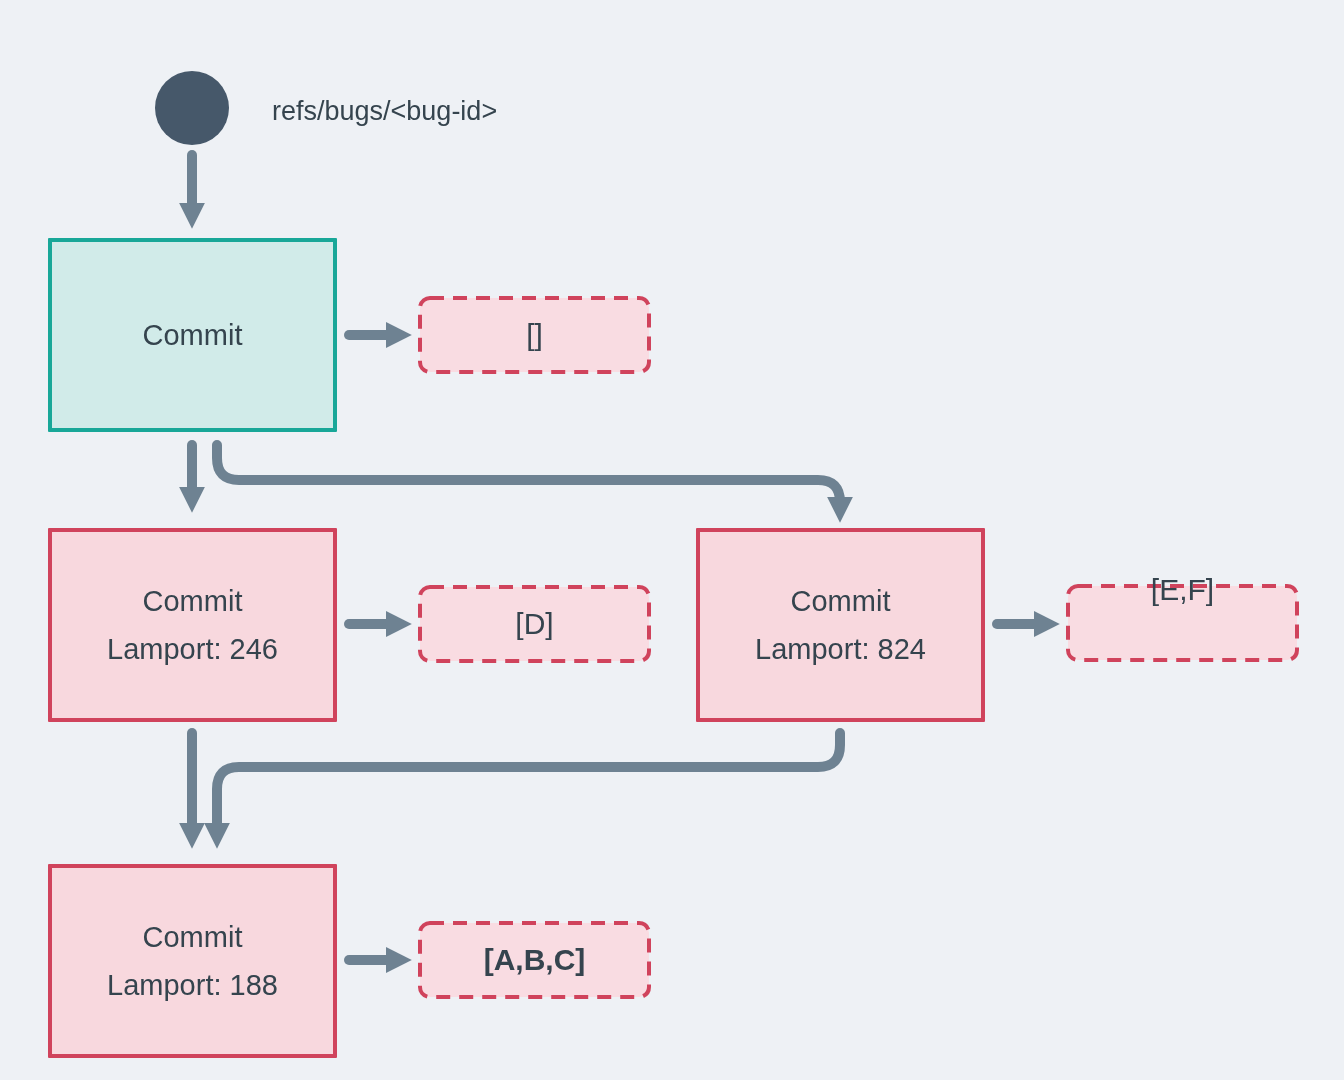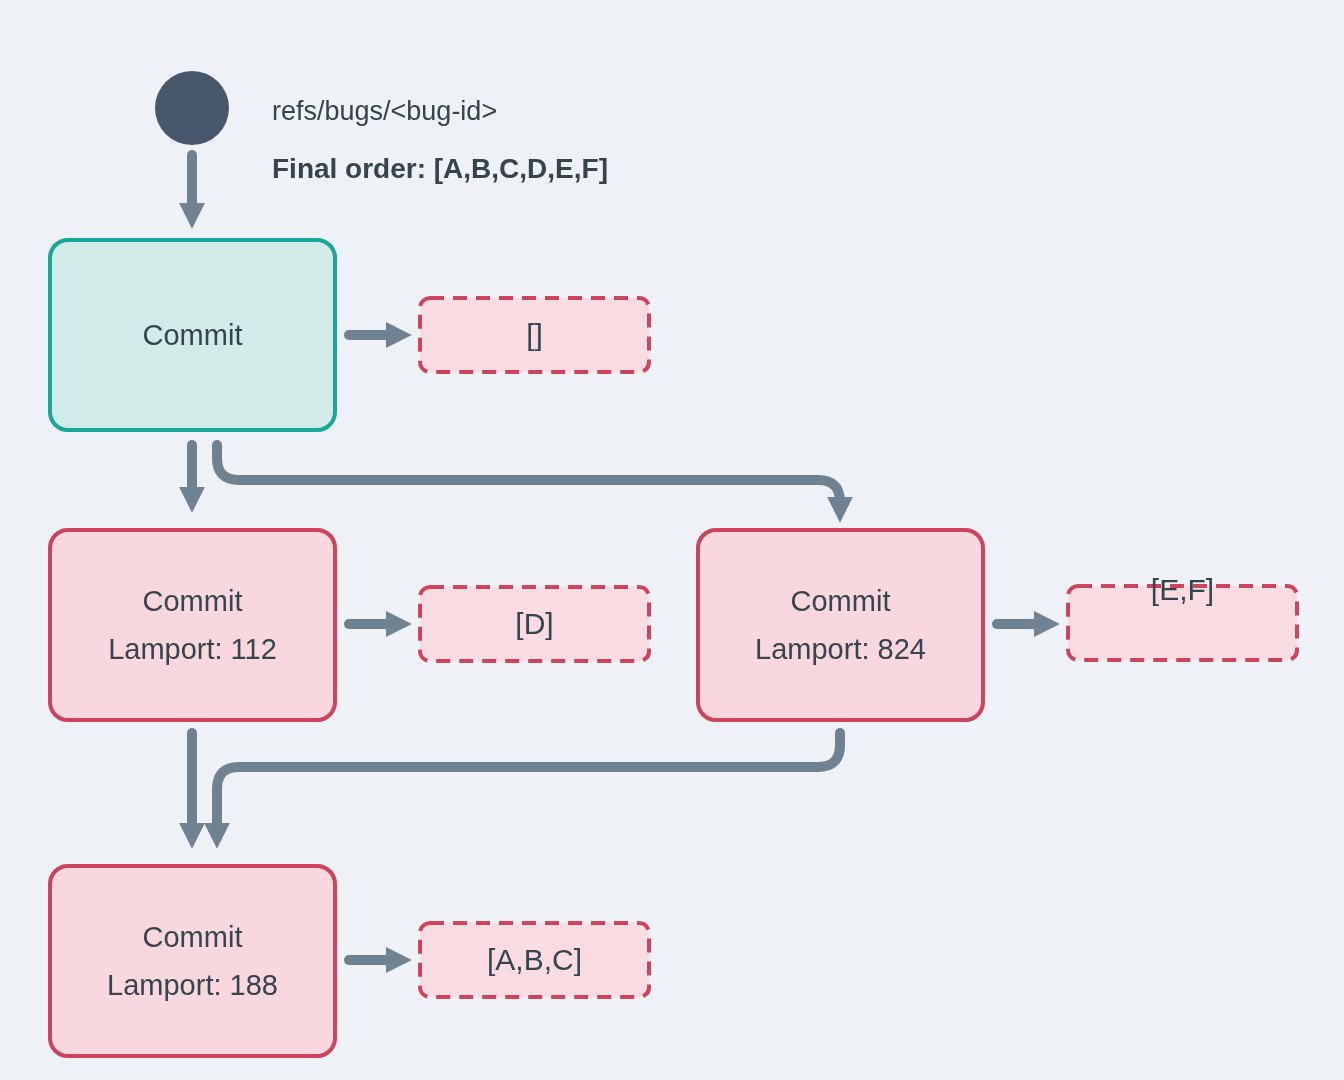--- a/index.html
+++ b/index.html
@@ -30,38 +30,38 @@
     position:absolute;left:272px;top:70px;
     font-size:27px;line-height:34px;white-space:nowrap;
   }
   .ref-order{
     position:absolute;left:272px;top:128px;
     font-size:28px;line-height:34px;font-weight:bold;white-space:nowrap;
   }
   .commit{
     position:absolute;width:289px;height:194px;box-sizing:border-box;
     border:4px solid var(--commit-border);background:var(--commit-bg);
-    border-radius:20px;
+    border-radius:1px;
     display:flex;flex-direction:column;align-items:center;justify-content:center;
     font-size:29px;line-height:48px;text-align:center;
   }
   .commit.head{border-color:var(--head-border);background:var(--head-bg);}
   .commit-864{left:48px;top:214px;}
   .commit-246{left:48px;top:504px;}
   .commit-537{left:696px;top:504px;}
   .commit-127{left:48px;top:840px;}
   .payload-label{
     position:absolute;width:229px;height:74px;
     display:flex;align-items:center;justify-content:center;
     font-size:30px;
   }
   .payload-empty{left:420px;top:274px;}
   .payload-d{left:420px;top:563px;}
   .payload-ef{left:1068px;top:529px;}
-  .payload-abc{left:420px;top:899px;}
+  .payload-abc{left:420px;top:899px;font-weight:bold;}
 </style>
 </head>
 <body>
 
 <div class="stage">
 
   <svg class="arrow-layer" width="1344" height="1080" viewBox="0 0 1344 1080" xmlns="http://www.w3.org/2000/svg">
     <defs>
       <marker id="ah" viewBox="0 0 10 10" refX="2" refY="5" markerWidth="2.6" markerHeight="2.6" orient="auto">
         <path class="arrowhead" d="M0,0 L10,5 L0,10 Z"></path>
@@ -79,28 +79,27 @@
     <path class="arrow" d="M217,421 L217,434 Q217,456 239,456 L818,456 Q840,456 840,478" marker-end="url(#ah)"></path>
     <path class="arrow" d="M349,600 L391,600" marker-end="url(#ah)"></path>
     <path class="arrow" d="M997,600 L1039,600" marker-end="url(#ah)"></path>
     <path class="arrow" d="M192,709 L192,804" marker-end="url(#ah)"></path>
     <path class="arrow" d="M840,709 L840,721 Q840,743 818,743 L239,743 Q217,743 217,765 L217,804" marker-end="url(#ah)"></path>
     <path class="arrow" d="M349,936 L391,936" marker-end="url(#ah)"></path>
   </svg>
 
   <div class="ref-circle"></div>
   <div class="ref-name">refs/bugs/&lt;bug-id&gt;</div>
-  <div class="ref-order">Final order: [A,B,C,D,E,F]</div>
 
   <div class="commit head commit-864">
     <span>Commit</span>
   </div>
   <div class="commit commit-246">
     <span>Commit</span>
-    <span>Lamport: 112</span>
+    <span>Lamport: 246</span>
   </div>
   <div class="commit commit-537">
     <span>Commit</span>
     <span>Lamport: 824</span>
   </div>
   <div class="commit commit-127">
     <span>Commit</span>
     <span>Lamport: 188</span>
   </div>
 

